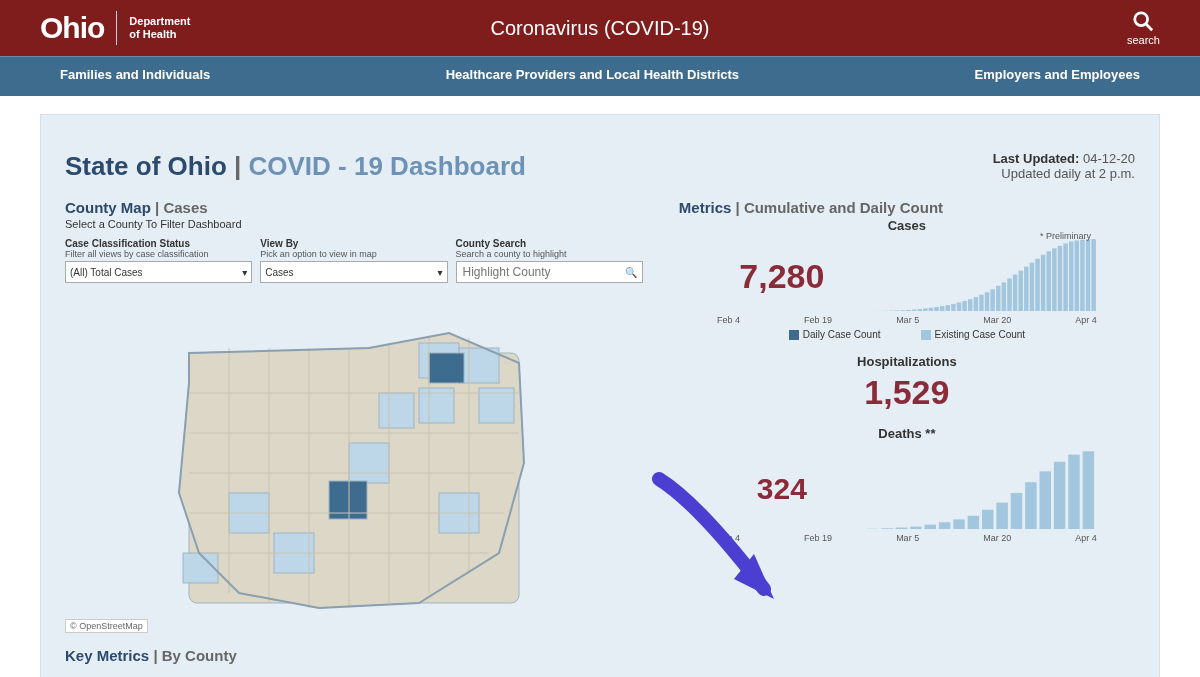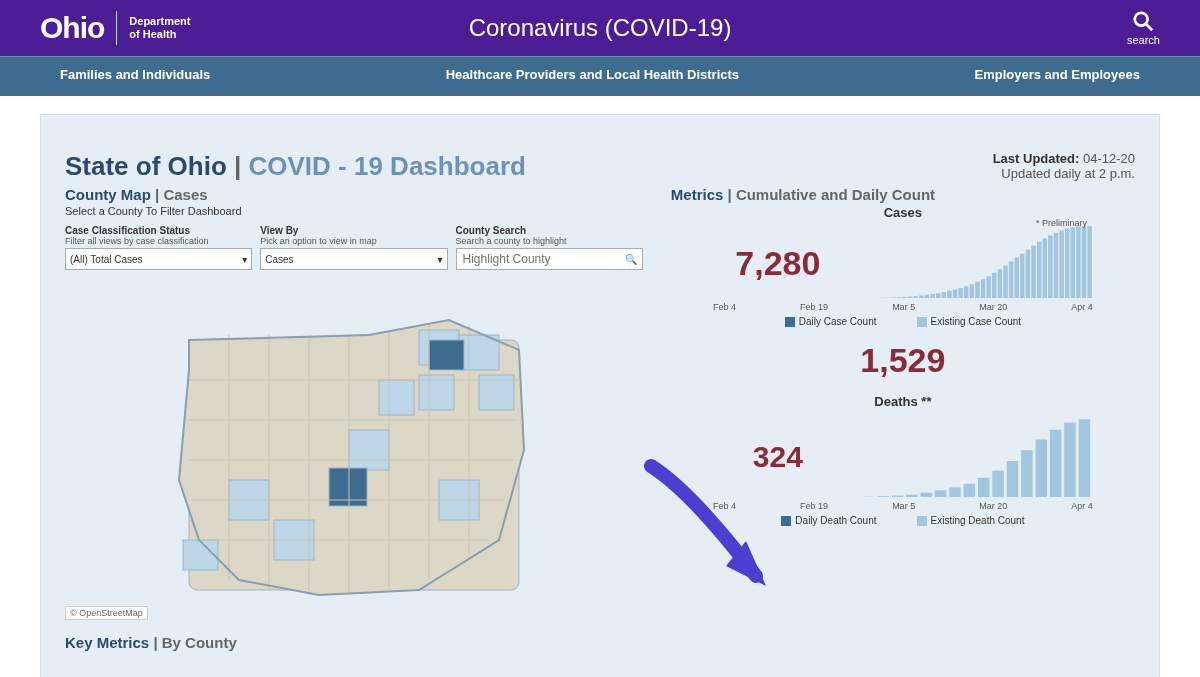--- a/index.html
+++ b/index.html
@@ -1,33 +1,33 @@
 <!DOCTYPE html>
 <html><head>
 <meta charset="utf-8">
 <style>
   html,body{margin:0;padding:0;font-family:Arial,Helvetica,sans-serif;background:#fff;color:#333}
-  .header{background:#4c1d95;color:#fff;display:flex;align-items:center;padding:10px 40px;position:relative}
+  .header{background:#7f1d1d;color:#fff;display:flex;align-items:center;padding:10px 40px;position:relative}
   .logo{display:flex;align-items:center;gap:12px}
   .logo .bar{width:1px;height:34px;background:#bcd1df}
   .logo .ohio{font-size:30px;font-weight:bold;letter-spacing:-1px}
   .logo .dept{font-size:11px;font-weight:bold;line-height:1.2}
-  .header .title{position:absolute;left:50%;transform:translateX(-50%);font-size:24px}
+  .header .title{position:absolute;left:50%;transform:translateX(-50%);font-size:20px}
   .header .search{margin-left:auto;text-align:center;font-size:11px}
   .header .search svg{display:block;margin:0 auto 2px}
   .nav{background:#3d6c8f;border-top:1px solid #6991af;display:flex;justify-content:space-between;padding:10px 60px;font-size:13px;font-weight:bold;color:#fff;border-bottom:4px solid #3d6c8f}
   .dash{margin:18px 40px 0;background:#e5eef4;padding:36px 24px;border:1px solid #d5e0e8}
   .dash-head{display:flex;justify-content:space-between;align-items:flex-start}
   .dash-title{font-size:26px;font-weight:bold}
   .dash-title .a{color:#2b4a6e}
   .dash-title .b{color:#666}
   .dash-title .c{color:#6d92b5}
   .updated{text-align:right;font-size:13px;color:#555}
   .updated b{color:#333}
-  .row{display:flex;gap:28px;margin-top:4px}
+  .row{display:flex;gap:36px;margin-top:17px}
   .left{flex:0 0 54%}
   .right{flex:1;position:relative}
   .section-title{font-size:15px;font-weight:bold;margin-bottom:2px}
   .section-title .s1{color:#2b4a6e}
   .section-title .s2{color:#666}
   .subtext{font-size:11px;color:#333;margin-bottom:8px}
   .filters{display:flex;gap:8px;margin-bottom:6px}
   .filter{flex:1}
   .filter label{display:block;font-size:10px;font-weight:bold}
   .filter .hint{font-size:9px;color:#555;margin-bottom:2px;display:block}
@@ -248,20 +248,21 @@
               <span>Daily Case Count</span>
             </span>
           <span>
               <i class="sw" style="background:#a3c6df"></i>
               <span>Existing Case Count</span>
             </span>
         </div>
       </div>
 
       <div class="metric-block">
+        <div class="metric-title">Hospitalizations</div>
         <div class="metric-num">1,529</div>
       </div>
 
       <div class="metric-block">
         <div class="metric-title">Deaths **</div>
         <div class="metric-row">
           <div class="metric-num small">324</div>
           <div class="chart">
             <svg id="chart-deaths" width="230" height="84">
                 <rect x="0" y="83.76" width="11.5" height="0.24" fill="#a3c6df"></rect>
@@ -283,30 +284,20 @@
               </svg>
           </div>
         </div>
         <div class="ticks" style="width:380px;margin:0 auto">
           <span>Feb 4</span>
             <span>Feb 19</span>
             <span>Mar 5</span>
             <span>Mar 20</span>
             <span>Apr 4</span>
         </div>
-        <div class="legend">
-          <span>
-              <i class="sw" style="background:#3d6c8f"></i>
-              <span>Daily Death Count</span>
-            </span>
-          <span>
-              <i class="sw" style="background:#a3c6df"></i>
-              <span>Existing Death Count</span>
-            </span>
-        </div>
       </div>
 
       <svg class="arrow" width="180" height="180" viewBox="0 0 180 180">
         <path d="M20 20 Q60 45 125 130" stroke="#4b3fd1" stroke-width="14" fill="none" stroke-linecap="round"></path>
         <path d="M95 120 L135 140 L115 95 Z" fill="#4b3fd1"></path>
       </svg>
     </div>
   </div>
 </div>
 

